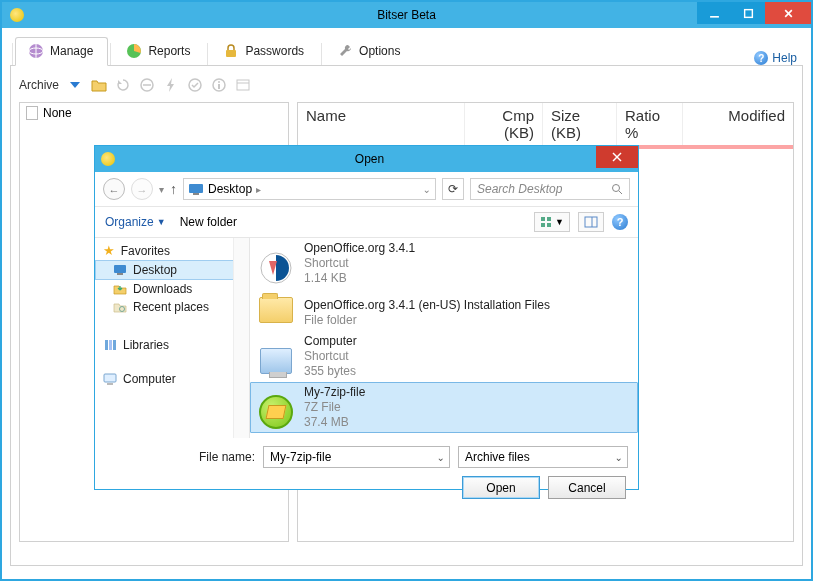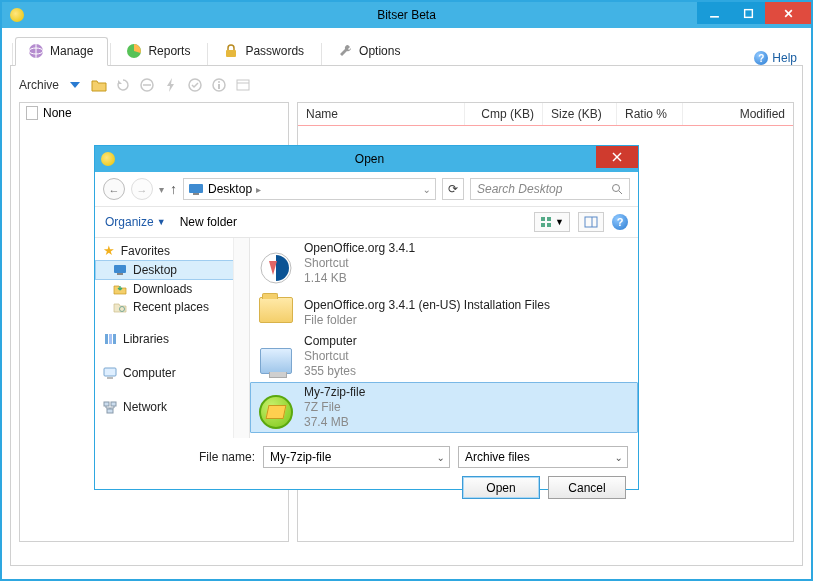--- a/index.html
+++ b/index.html
@@ -29,21 +29,21 @@
   .ti { width:16px; height:16px; display:flex; align-items:center; justify-content:center; color:#9a9a9a;}
   .ti.disabled{opacity:.55;}
   .tri-down{width:0;height:0;border-left:5px solid transparent;border-right:5px solid transparent;border-top:6px solid #2a7bd1;}
   .split { display:flex; gap:8px; height:440px;}
   .pane { border:1px solid #d0d0d0; background:#fff;}
   .pane.left { width:270px;}
   .pane.right{ flex:1;}
   .tree-row{display:flex;gap:5px;padding:3px 6px;font-size:12px;}
   .page-icon{width:12px;height:14px;border:1px solid #bbb;background:#fff;position:relative;}
   .page-icon:after{content:"";position:absolute;right:-1px;top:-1px;width:0;height:0;border-top:5px solid #fff0;border-left:5px solid #fff0;}
-  .cols{display:flex;border-bottom:1px solid #fca5a5;font-size:12px;color:#333;}
+  .cols{display:flex;border-bottom:4px solid #fca5a5;font-size:15px;color:#333;}
   .col{padding:4px 8px;border-right:1px solid #eee;}
   
   .red-arrow{position:absolute;left:91px;top:86px;pointer-events:none;}
   
   .dlg{position:absolute;left:94px;top:145px;width:545px;height:345px;border:1px solid #2ea7e0;background:#fff;}
   .dlg-title{height:26px;background:#42b3e5;display:flex;align-items:center;position:relative;}
   .dlg-title .t{flex:1;text-align:center;font-size:12px;margin-left:-14px;}
   .dlg-close{position:absolute;right:0;top:0;width:42px;height:22px;background:#cf3b2e;color:#fff;display:flex;align-items:center;justify-content:center;}
   .dlg-nav{display:flex;align-items:center;gap:6px;padding:6px 8px;border-bottom:1px solid #e6e6e6;}
   .navcirc{width:22px;height:22px;border:1px solid #bcbcbc;border-radius:50%;display:flex;align-items:center;justify-content:center;color:#6d6d6d;font-size:11px;background:#fafafa;}
@@ -320,48 +320,37 @@
             <span>Downloads</span>
           </div>
         <div class="nav-item">
             <svg width="14" height="12">
               <path d="M1 3h5l1 2h6v6H1z" fill="#efe7c8" stroke="#cbbd8a" stroke-width=".7"></path>
               <circle cx="9" cy="8" r="2.5" fill="none" stroke="#7a9" stroke-width="1"></circle>
             </svg>
             <span>Recent places</span>
           </div>
       </div>
-      <div class="nav-group" style="margin-top:8px">
+      <div class="nav-group" style="margin-top:14px">
         <div class="nav-item head">
             <svg width="14" height="14">
               <rect x="2" y="2" width="3" height="10" fill="#6fa8dc"></rect>
               <rect x="6" y="2" width="3" height="10" fill="#a4c2f4"></rect>
               <rect x="10" y="2" width="3" height="10" fill="#6fa8dc"></rect>
             </svg>
             <span>Libraries</span>
           </div>
       </div>
       <div class="nav-group" style="margin-top:10px">
         <div class="nav-item head">
             <svg width="14" height="13">
               <rect x="1" y="1" width="12" height="8" rx="1" fill="#dfefff" stroke="#7ba6cf"></rect>
               <rect x="4" y="10" width="6" height="2" fill="#bbb"></rect>
             </svg>
             <span>Computer</span>
-          </div>
-      </div>
-      <div class="nav-group" style="margin-top:10px">
-        <div class="nav-item head">
-            <svg width="14" height="13">
-              <rect x="1" y="1" width="5" height="4" fill="#cde" stroke="#89a"></rect>
-              <rect x="8" y="1" width="5" height="4" fill="#cde" stroke="#89a"></rect>
-              <rect x="4" y="8" width="6" height="4" fill="#cde" stroke="#89a"></rect>
-              <path d="M3 5v2h8V5M7 7v1" stroke="#89a" fill="none"></path>
-            </svg>
-            <span>Network</span>
           </div>
       </div>
     </div>
 
     <div class="file-list">
       <div class="item">
         <div class="thumb">
             <svg width="34" height="34">
               <circle cx="17" cy="17" r="15" fill="#fff" stroke="#bdbdbd"></circle>
               <path d="M17 4a13 13 0 0 1 0 26z" fill="#0b5394"></path>

